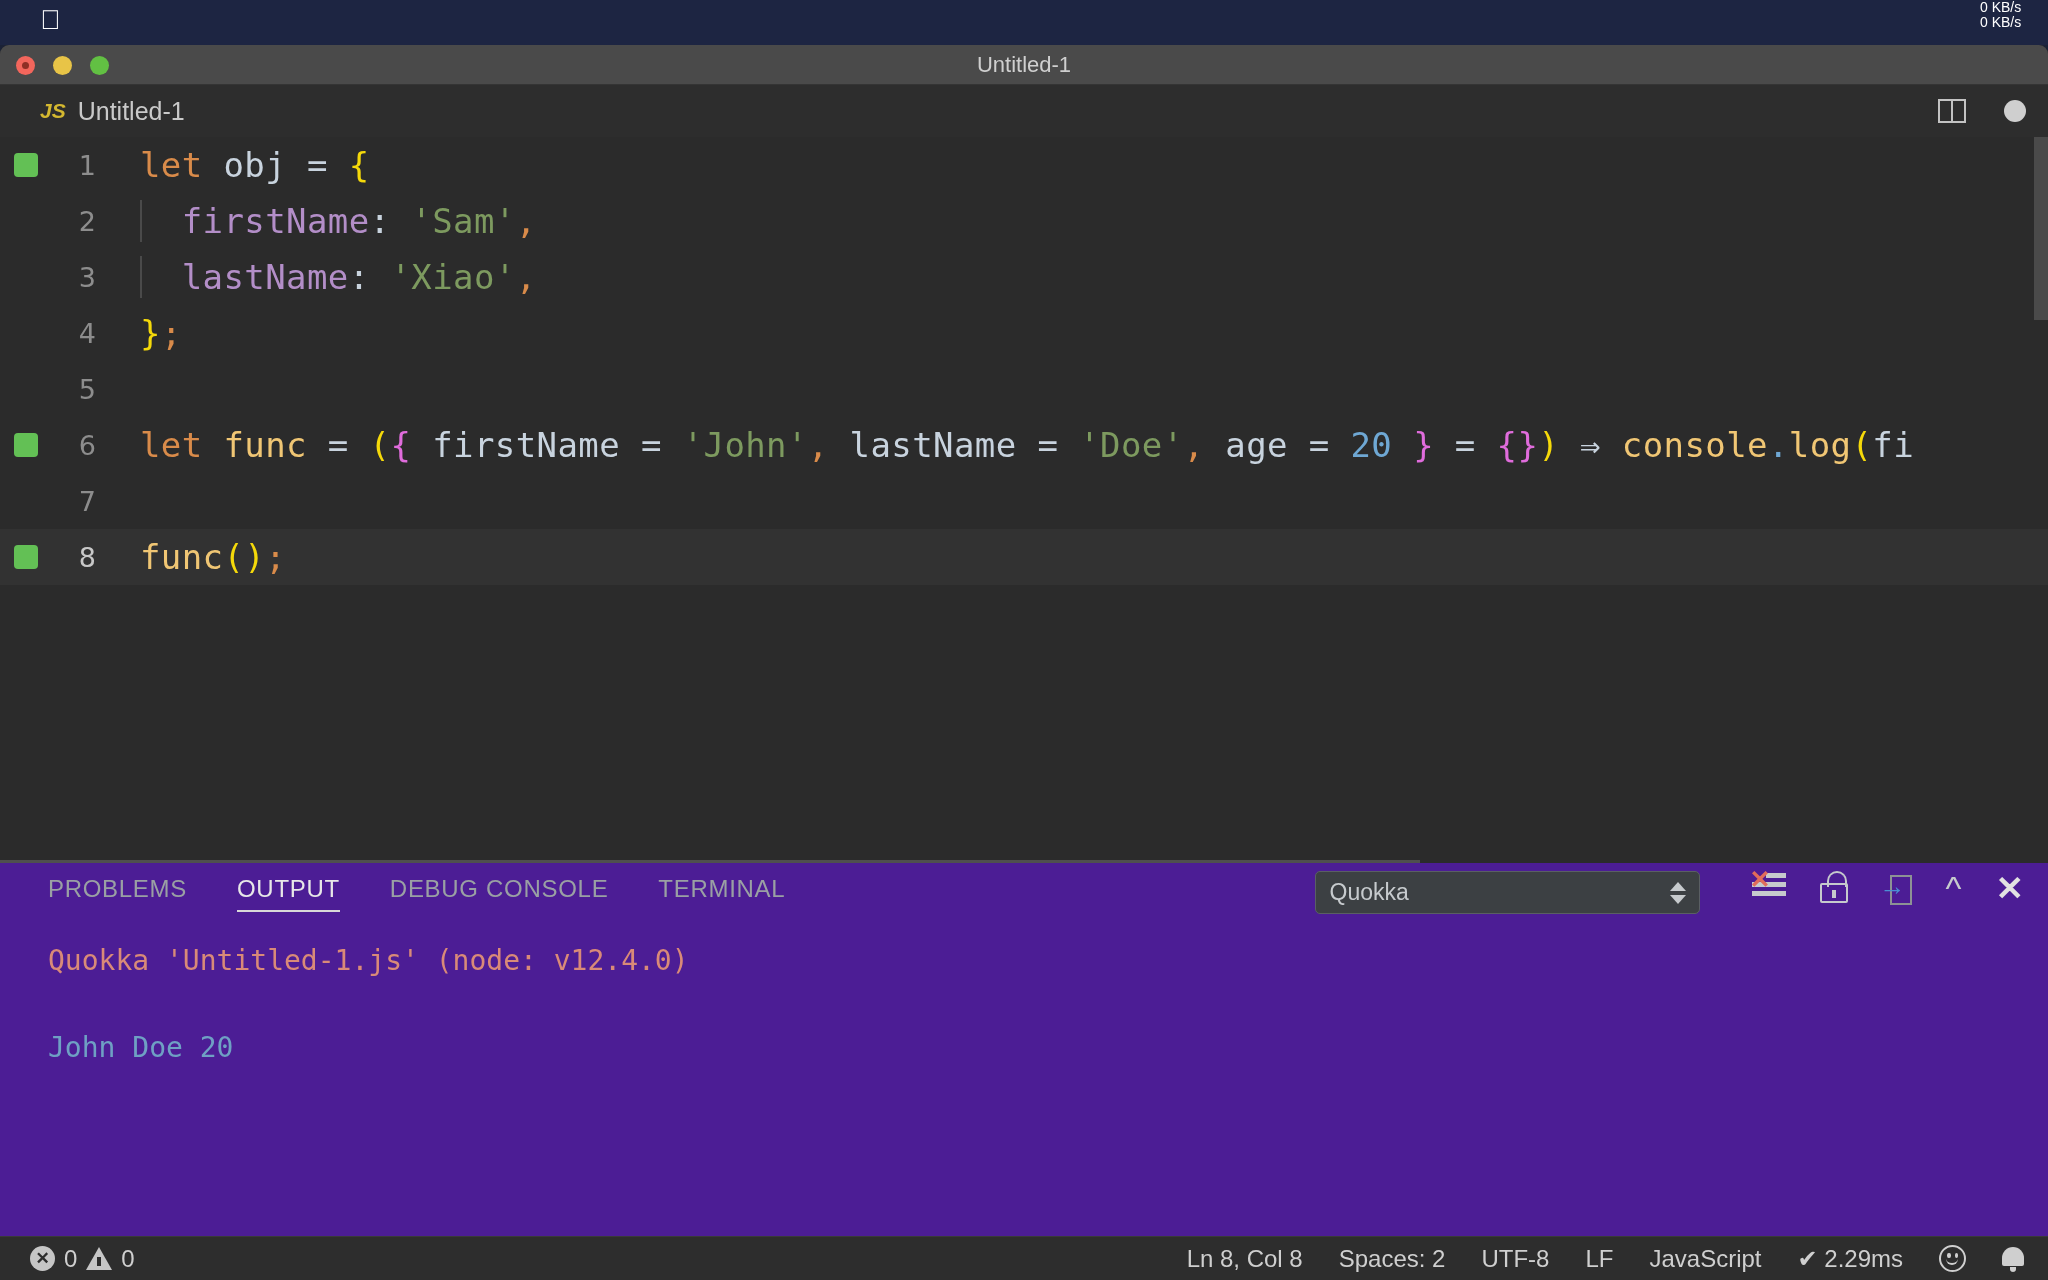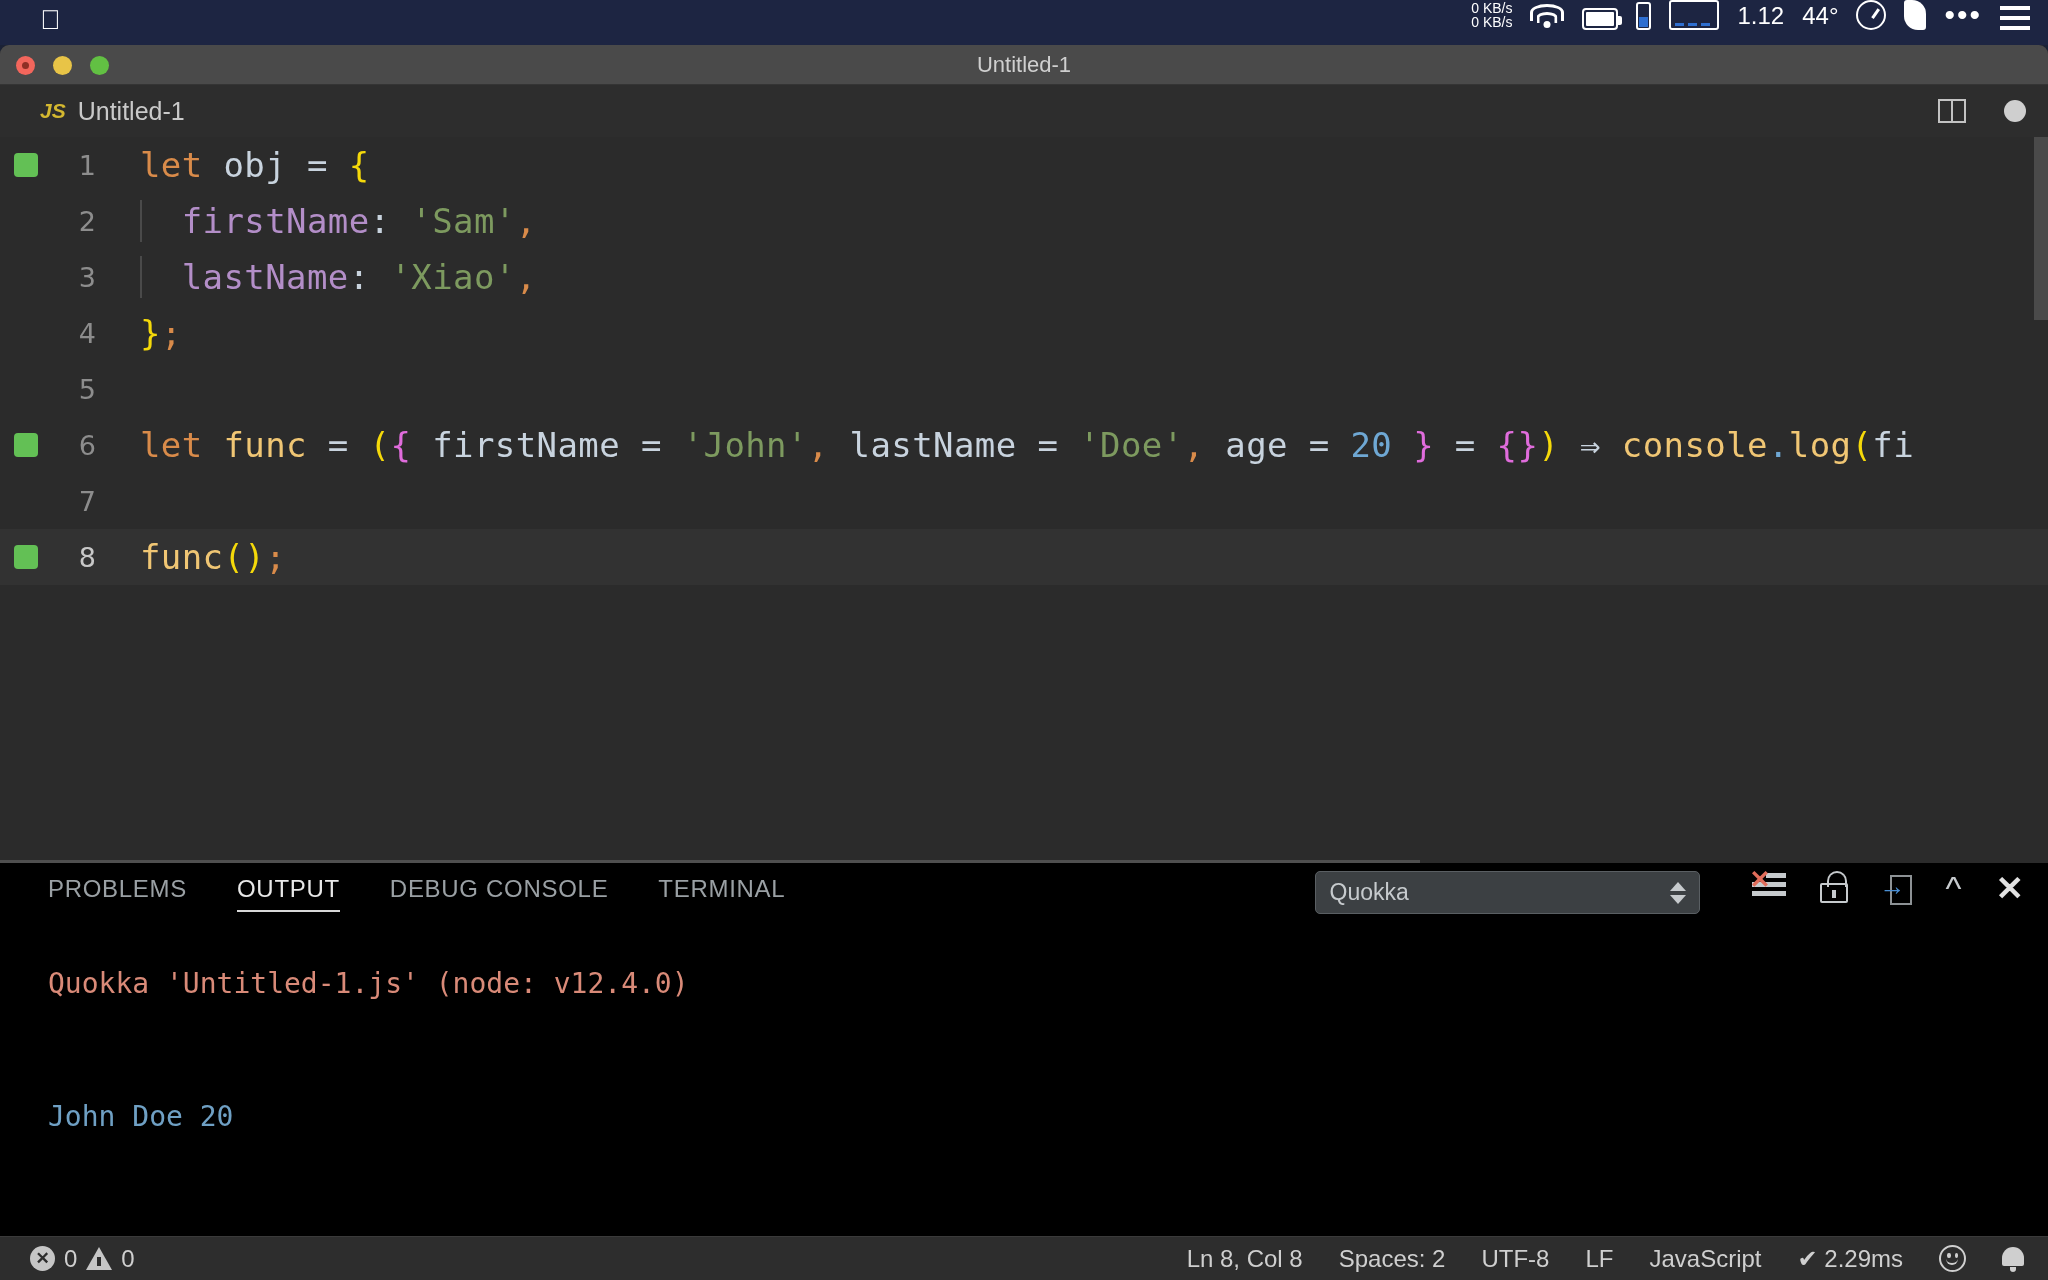--- a/index.html
+++ b/index.html
@@ -21,21 +21,21 @@
   #menubar .apple {
     font-size:27px; line-height:1; margin-left:40px; margin-right:28px;
     margin-top:-4px;
   }
   .menu-item {
     font-size:24px; margin-right:29px; white-space:nowrap; color:#fff;
   }
   .menu-item.bold { font-weight:bold; }
   #menu-right {
     position:absolute; right:18px; top:0; height:30px;
-    display:flex; align-items:flex-end; gap:18px;
+    display:flex; align-items:flex-start; gap:18px;flex-direction:column;
   }
   .netspeed { font-size:14px; line-height:1.05; text-align:left; }
   .mb-txt { font-size:24px; }
 
   
   #window {
     position:absolute; top:45px; left:0;
     width:2048px; height:1235px;
     background:#252526;
     border-radius:9px 9px 0 0;
@@ -125,21 +125,21 @@
   #h-scroll-thumb {
     position:absolute; left:0; top:0; height:3px; width:1420px; background:#4f4f4f;
   }
   #v-scroll-thumb {
     position:absolute; right:0; top:0; width:14px; height:183px; background:#4a4a4a;
   }
 
   
   #panel {
     position:absolute; top:818px; left:0; width:2048px; height:390px;
-    background:#000000;
+    background:#4c1d95;
   }
   #panel-header {
     height:62px; display:flex; align-items:flex-start; position:relative;
     padding-top:12px;
   }
   .panel-tab {
     font-size:24px; color:#9aa0a4; margin-left:50px; letter-spacing:.7px;
     position:relative; padding-bottom:9px;
   }
   .panel-tab:first-child { margin-left:48px; }
@@ -199,21 +199,21 @@
   #openeditor-icon .arr { position:absolute; left:-2px; top:2px; color:#4a8fd4;
     font-size:26px; line-height:1; }
   #collapse-icon { color:#c6cacd; font-size:34px; line-height:1; }
   #close-icon { color:#e2e2e2; font-size:34px; font-weight:bold; line-height:1; }
 
   #panel-body {
     padding:14px 0 0 48px;
     font-family:"DejaVu Sans Mono", monospace;
     font-size:28px;
   }
-  .out-line { line-height:1.55; white-space:pre;margin-top:23px; }
+  .out-line { line-height:1.55; white-space:pre; }
   .out-head { color:#d98a78; }
   .out-blank { color:transparent; }
   .out-val  { color:#6fa0c4; }
 
   
   #statusbar {
     position:absolute; bottom:0; left:0; width:2048px; height:44px;
     background:#2d2d2d; display:flex; align-items:center;
     border-top:1px solid #3a3a3a;
   }

